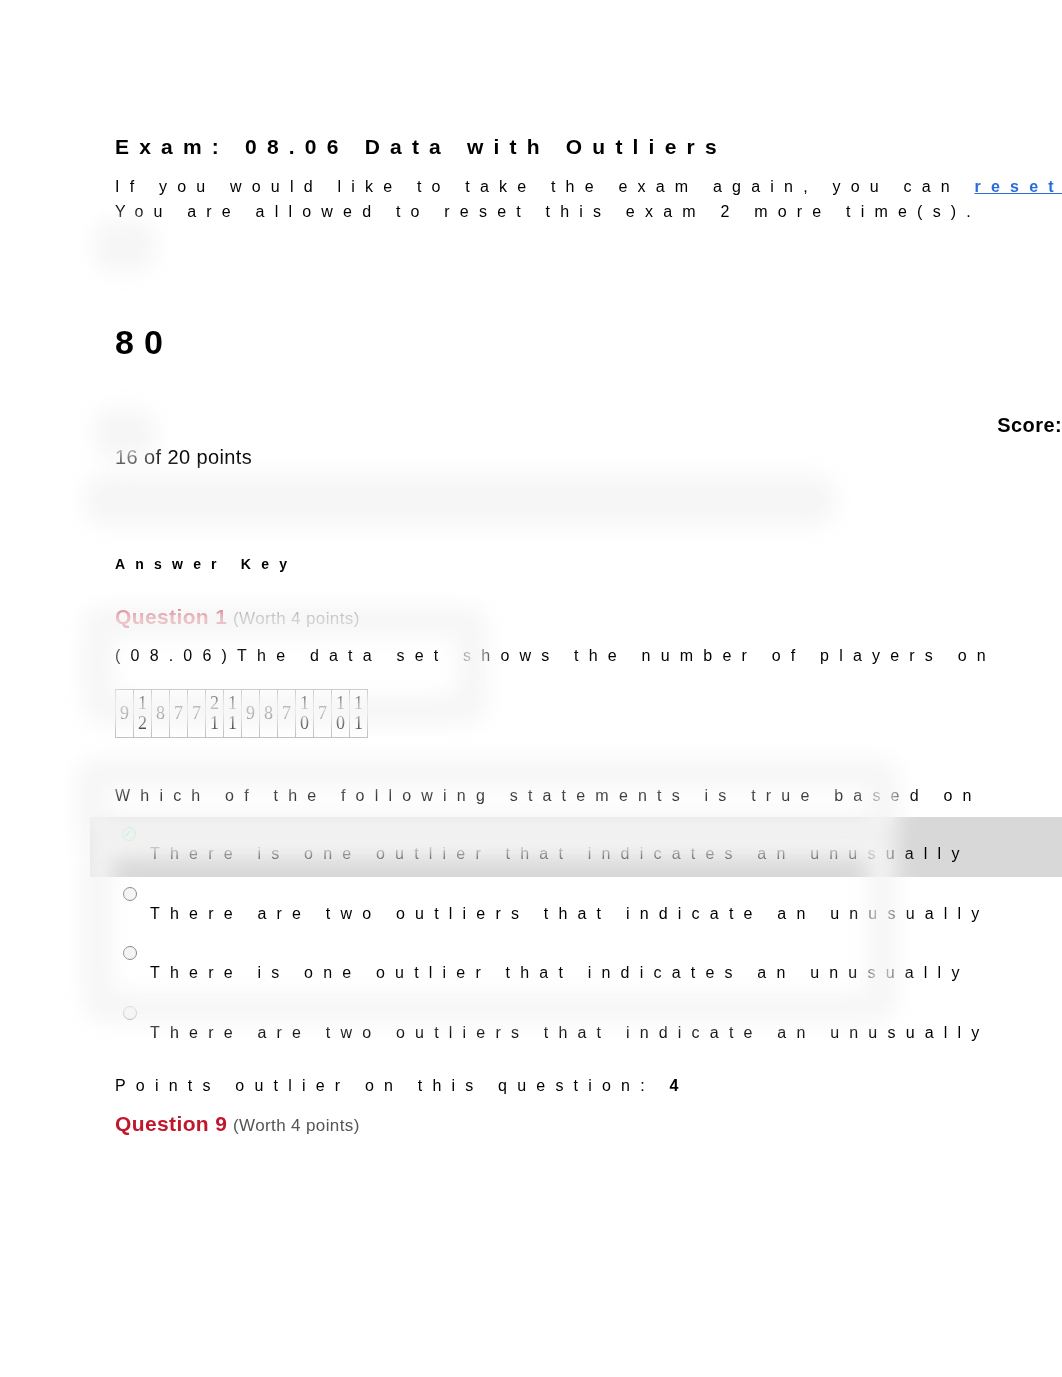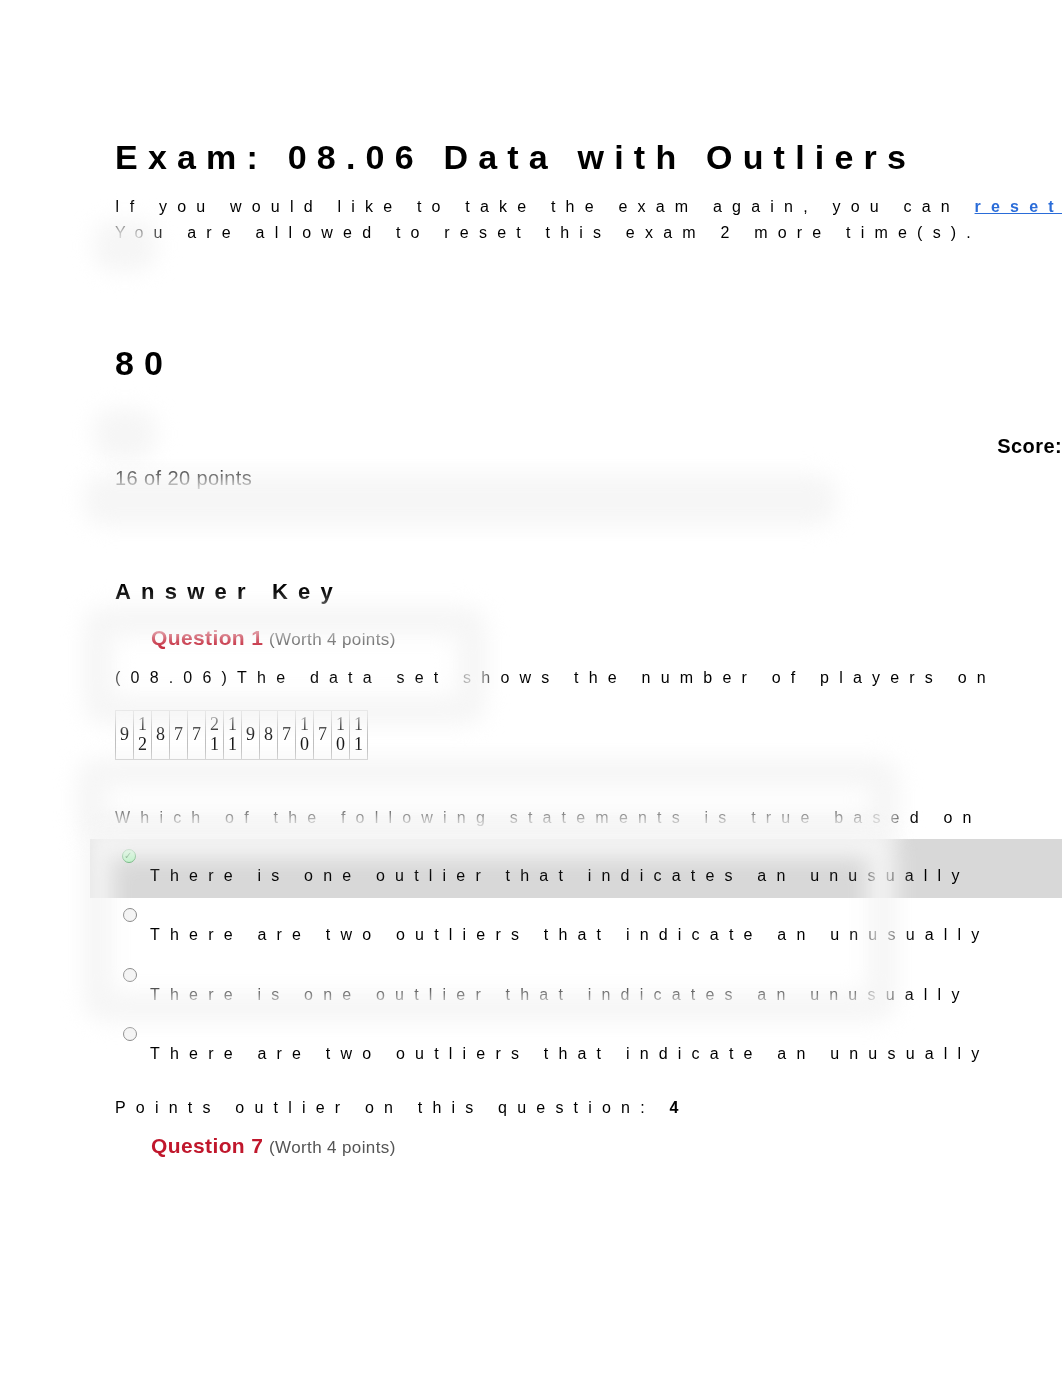--- a/index.html
+++ b/index.html
@@ -9,21 +9,21 @@
     color: #000;
     width: 1062px;
     padding: 130px 0 60px 115px;
     letter-spacing: 0.6em;
     font-size: 17px;
     line-height: 1.6;
     position: relative;
     overflow: hidden;
   }
   .title {
-    font-size: 34px;
+    font-size: 21px;
     font-weight: 700;
     margin-bottom: 10px;
   }
   .intro-line {
     font-size: 16px;
     white-space: nowrap;
   }
   .intro-link {
     color: #2a6cd8;
     font-weight: 700;
@@ -38,31 +38,30 @@
     font-size: 20px;
     letter-spacing: 0.02em;
     margin-top: 40px;
     text-align: right;
   }
   .score-text {
     font-size: 20px;
     letter-spacing: 0.02em;
   }
   .answer-key {
-    font-size: 22px;
+    font-size: 14px;
     font-weight: 700;
     margin-top: 80px;
-    margin-bottom: 12px;
+    margin-bottom: 24px;
     position: relative;
   }
   .q-header {
     letter-spacing: 0.02em;
     font-size: 19px;
     margin-bottom: 10px;
-    margin-left: 36px;
   }
   .q-header .qn {
     font-weight: 700;
     color: #c0172c;
     font-size: 21px;
   }
   .q-header .worth {
     color: #555;
     font-size: 17px;
   }
@@ -207,21 +206,21 @@
     <div class="answer"><span class="radio"></span><span>There is one outlier that indicates an unusually</span></div>
     <div class="answer"><span class="radio"></span><span>There are two outliers that indicate an unusually</span></div>
   </div>
 
 <div class="points-line">
   <span>Points outlier on this question:</span>
   <span class="pts">4</span>
 </div>
 
 <div class="q-header" style="margin-top:8px;">
-  <span class="qn">Question 7</span>
+  <span class="qn">Question 9</span>
   <span class="worth">(Worth 4 points)</span>
 </div>
 
 <div class="blur-patch bp1"></div>
 <div class="blur-patch bp2"></div>
 <div class="blur-patch bp3"></div>
 <div class="blur-patch bp4"></div>
 <div class="blur-patch bp5"></div>
 <div class="blur-patch bp6"></div>
 

